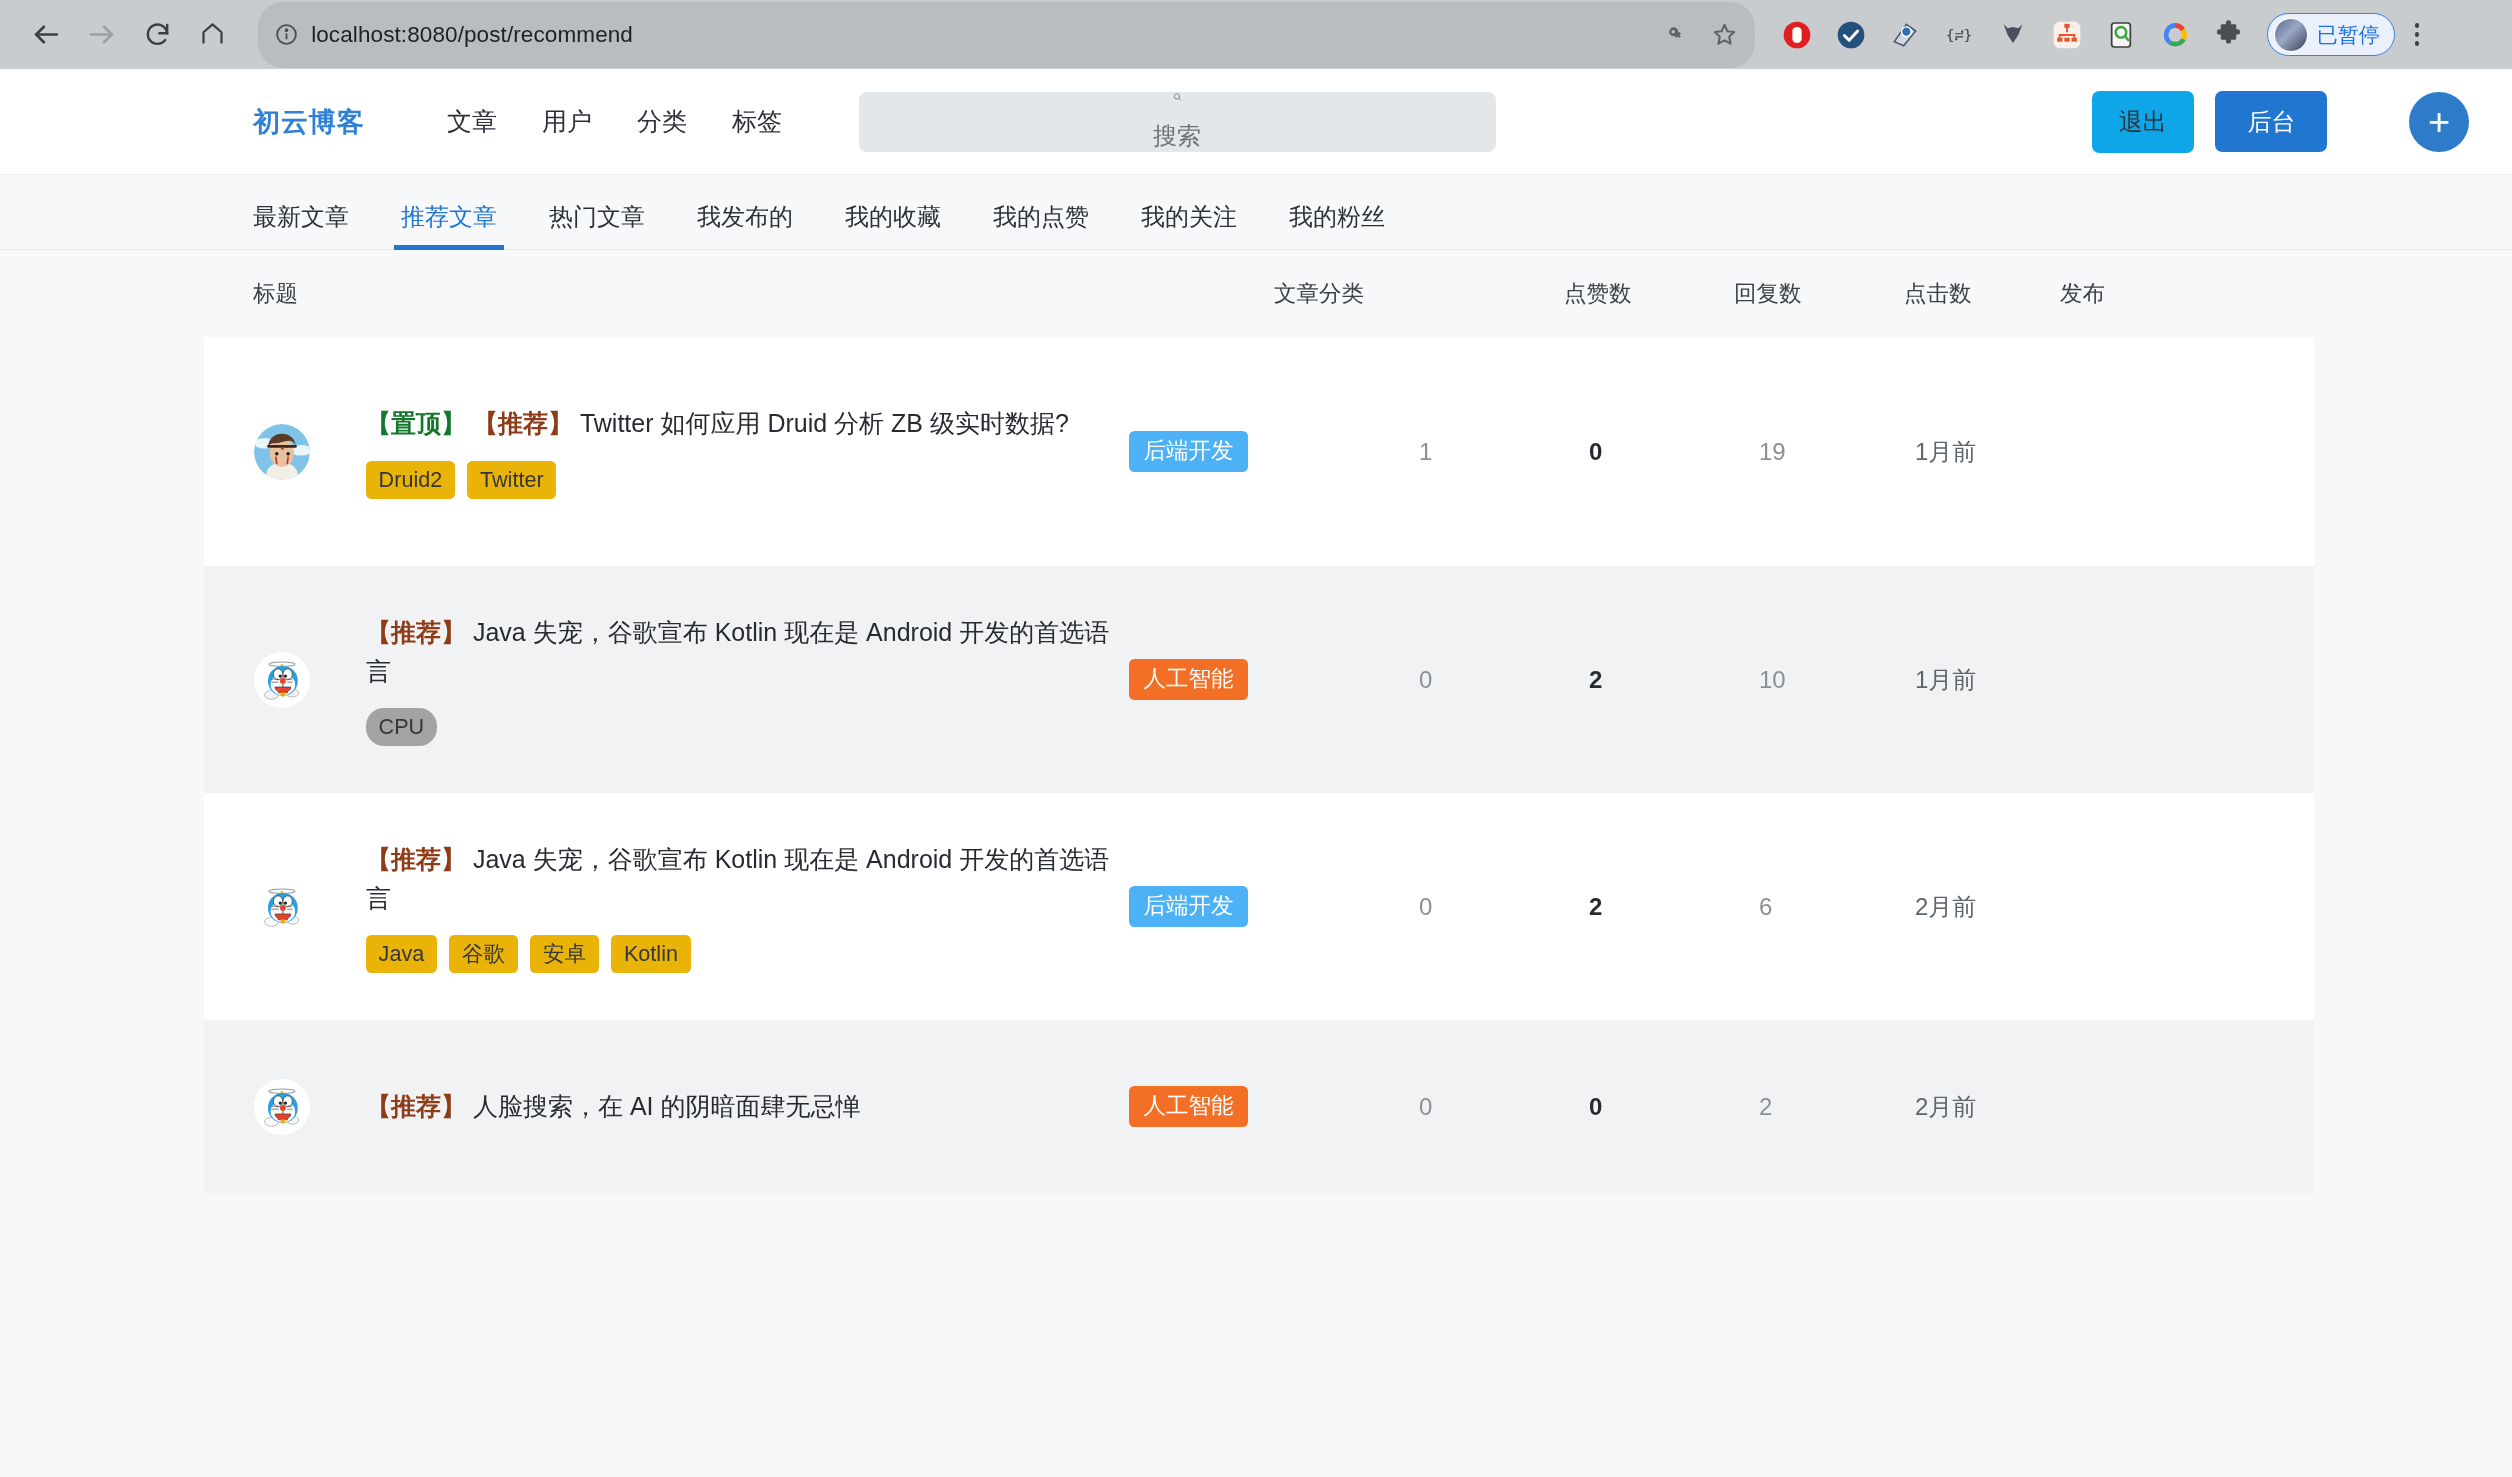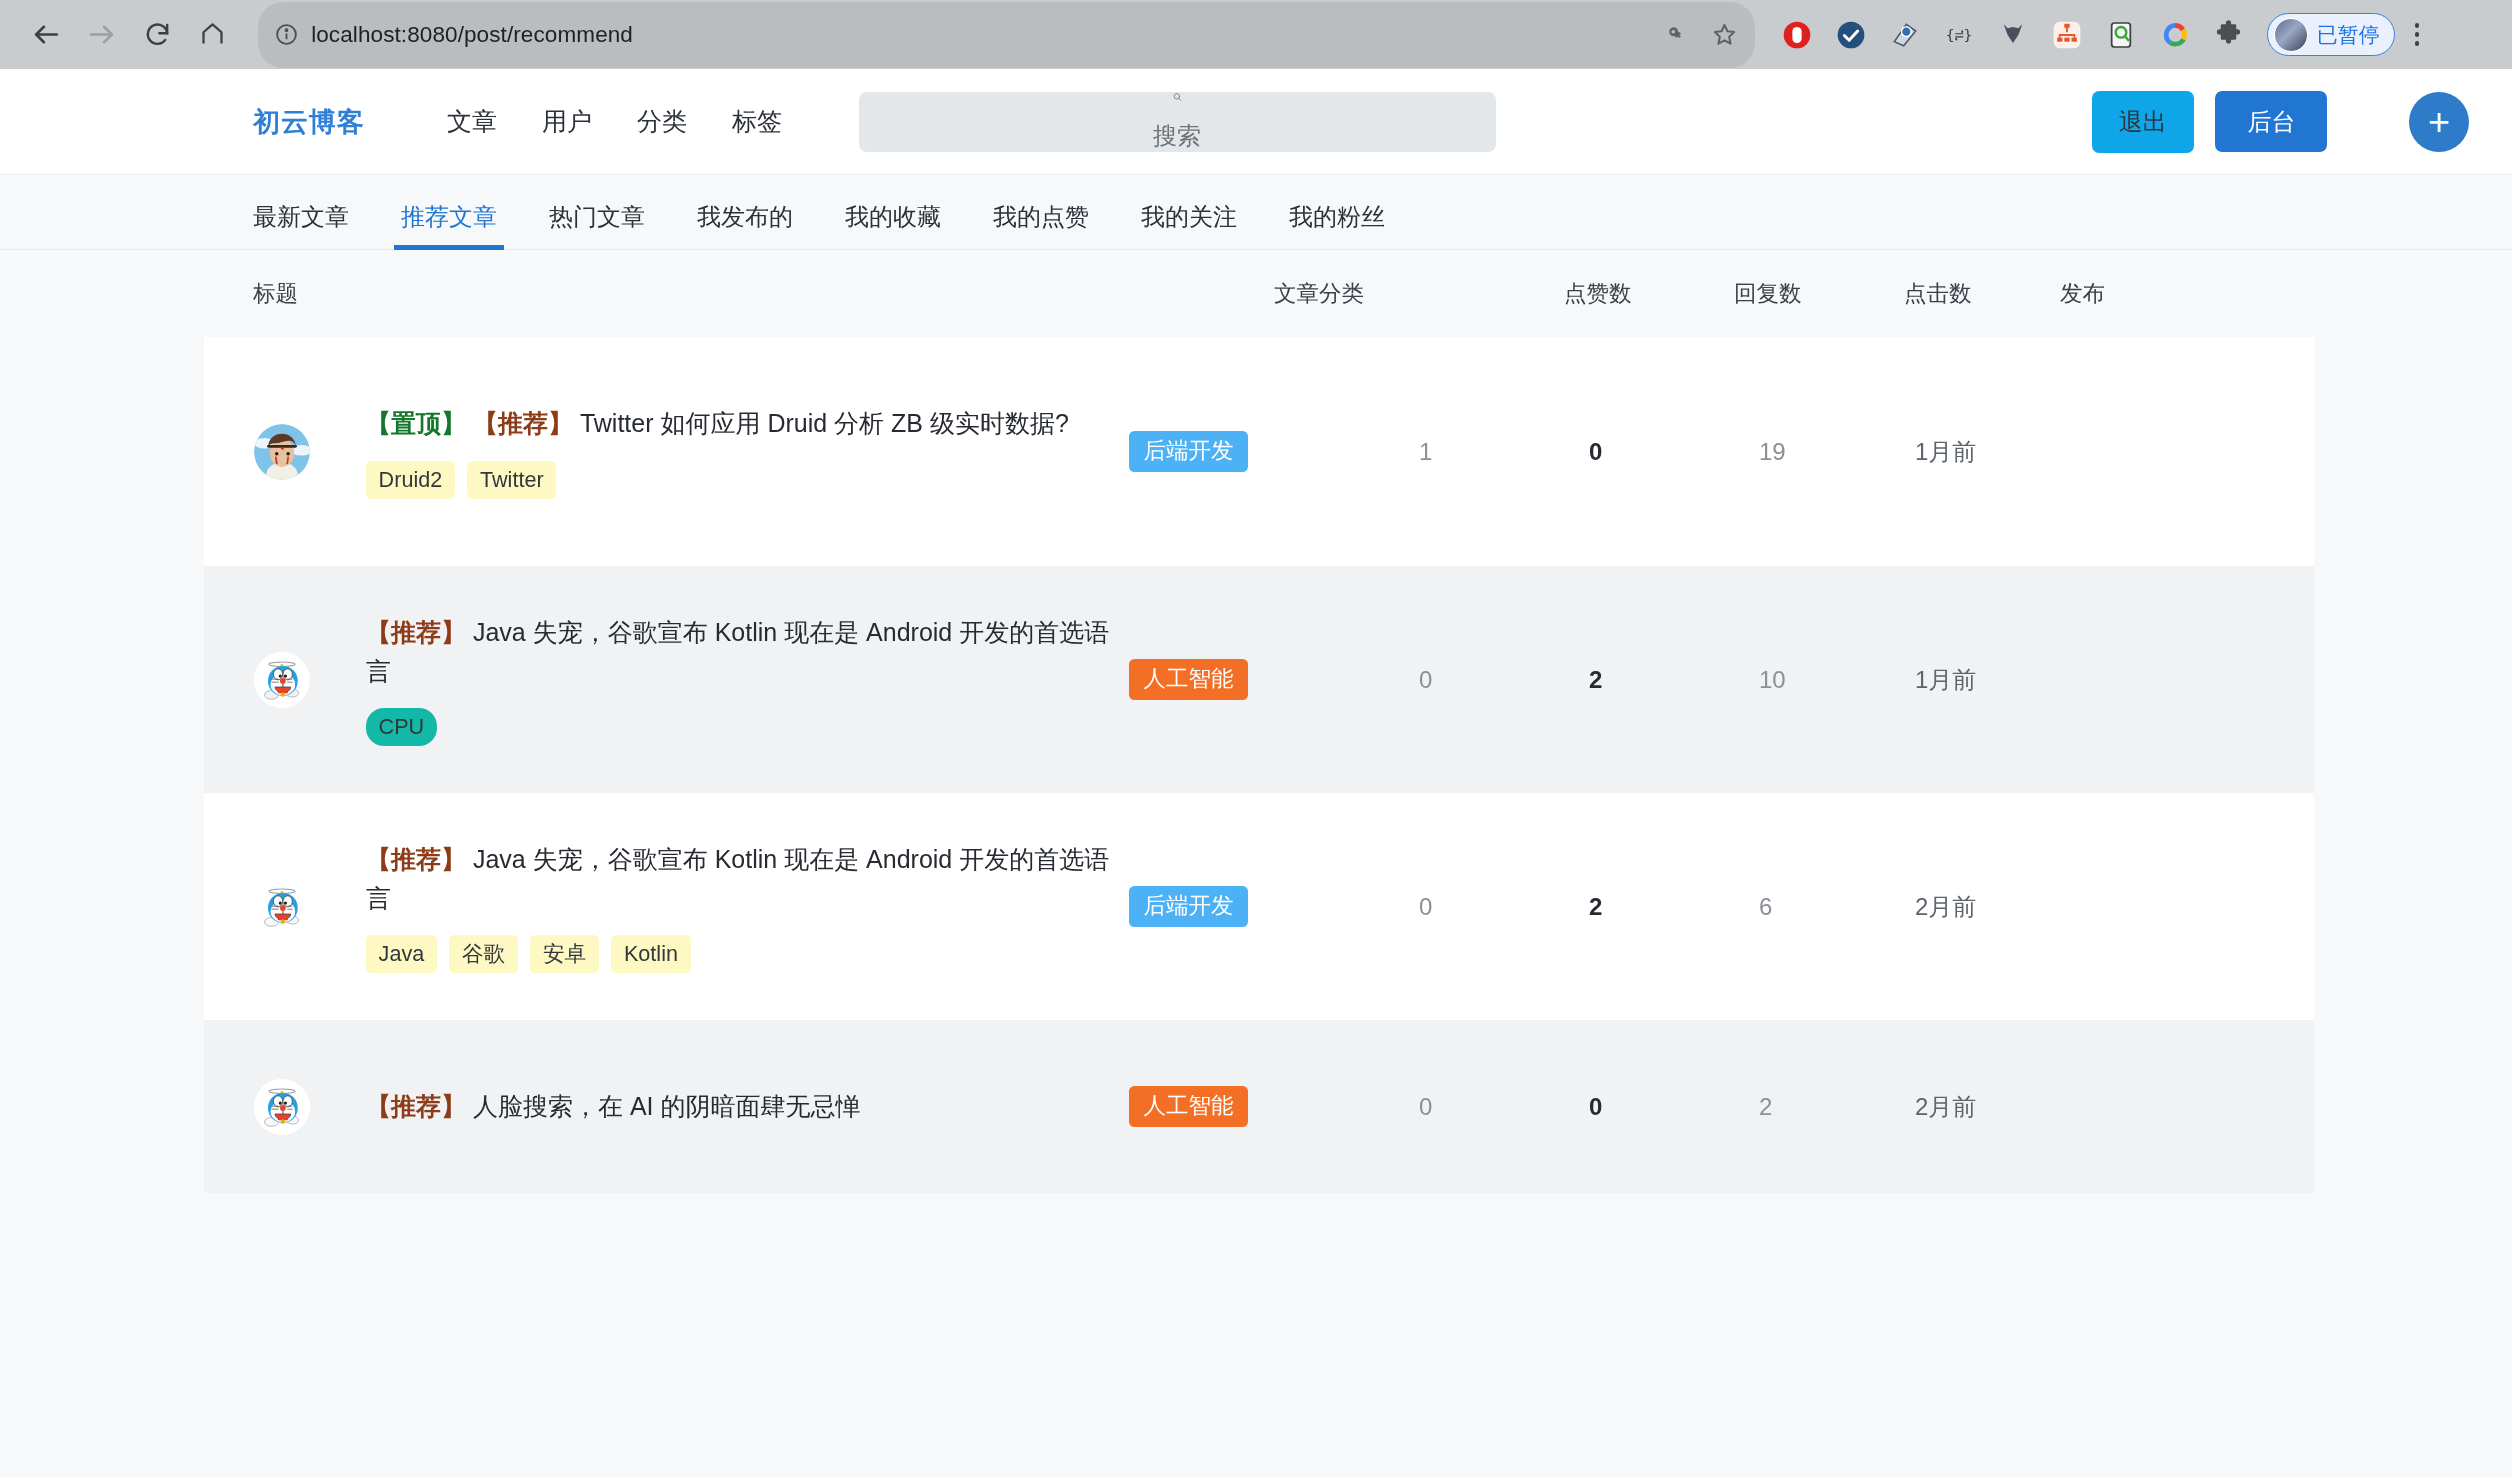--- a/index.html
+++ b/index.html
@@ -240,29 +240,29 @@
   .ptitle {
     font-size: 25px;
     line-height: 1.54;
     color: #272b31;
     word-break: break-word;
   }
   .flag-top { color: #14772c; font-weight: 700; }
   .flag-rec { color: #8e3c18; font-weight: 700; }
   .tagrow { margin-top: 18px; display: flex; gap: 12.6px; flex-wrap: wrap; }
   .tag {
-    background: #fef9c3;
+    background: #eab308;
     color: #33373d;
     font-size: 21.6px;
     border-radius: 5.4px;
     padding: 8px 12.6px;
     line-height: 1;
     white-space: nowrap;
   }
-  .row.alt .tag { background: #14b8a6; border-radius: 18px; }
+  .row.alt .tag { background: #a3a3a3; border-radius: 18px; }
 
   .cat-cell { flex: 0 0 290px; display: flex; align-items: center; }
   .badge {
     font-size: 22.5px;
     color: #ffffff;
     border-radius: 5.4px;
     padding: 9px 14.4px;
     line-height: 1;
     white-space: nowrap;
   }

